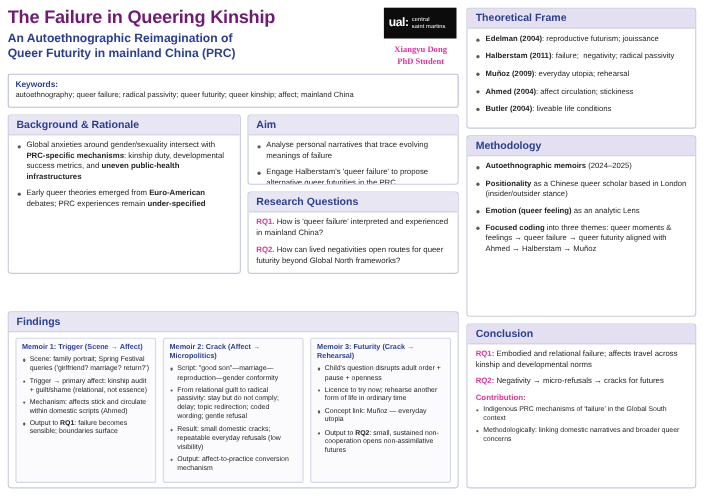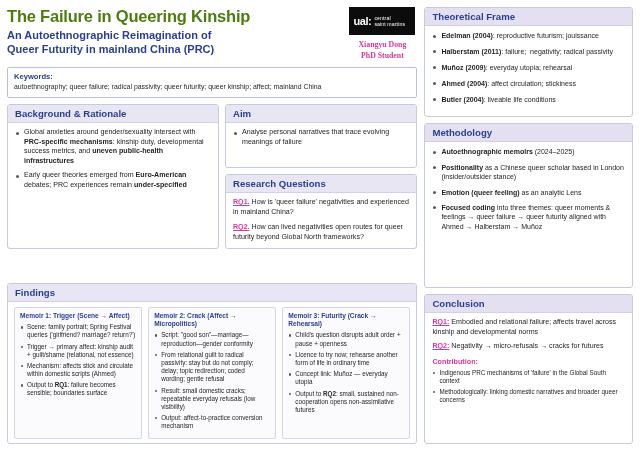--- a/index.html
+++ b/index.html
@@ -34,21 +34,21 @@
   
   .header {
     display: flex;
     align-items: flex-start;
     gap: 8px;
   }
   .header-text { flex: 1; }
   .title {
     font-size: 16.5px;
     font-weight: bold;
-    color: #4d7c0f;
+    color: #701a75;
     line-height: 1.1;
     margin: 0 0 4px 0;
     letter-spacing: -0.2px;
   }
   .subtitle {
     font-size: 11px;
     font-weight: bold;
     color: #2b3f8f;
     line-height: 1.25;
     margin: 0;
@@ -165,21 +165,21 @@
   }
   .aim-panel { height: 64px; }
   .rq-panel { flex: 1; }
   .rq-line {
     font-size: 7.1px;
     line-height: 1.34;
     margin-bottom: 6px;
     color: #242424;
   }
   .rq-line:last-child { margin-bottom: 0; }
-  .rq-tag { color: #d9369a; font-weight: bold; text-decoration: underline; }
+  .rq-tag { color: #d9369a; font-weight: bold; }
   
   .findings-body {
     display: flex;
     gap: 6px;
     padding: 5px 6px 6px 6px;
   }
   .memoir {
     flex: 1;
     border: 1px solid #d2d6e6;
     border-radius: 2px;
@@ -263,30 +263,31 @@
         </div>
       </div>
 
       <div class="right-stack">
 
         <div class="panel aim-panel">
           <div class="panel-head">Aim</div>
           <div class="panel-body">
             <ul class="b">
               <li>Analyse personal narratives that trace evolving meanings of failure</li>
+              <li>Engage Halberstam's 'queer failure' to propose alternative queer futurities in the PRC</li>
             </ul>
           </div>
         </div>
 
         <div class="panel rq-panel">
           <div class="panel-head">Research Questions</div>
           <div class="panel-body">
             <div class="rq-line">
               <span class="rq-tag">RQ1.</span>
-              <span>How is 'queer failure' negativities and experienced in mainland China?</span>
+              <span>How is 'queer failure' interpreted and experienced in mainland China?</span>
             </div>
             <div class="rq-line">
               <span class="rq-tag">RQ2.</span>
               <span>How can lived negativities open routes for queer futurity beyond Global North frameworks?</span>
             </div>
           </div>
         </div>
 
       </div>
     </div>

